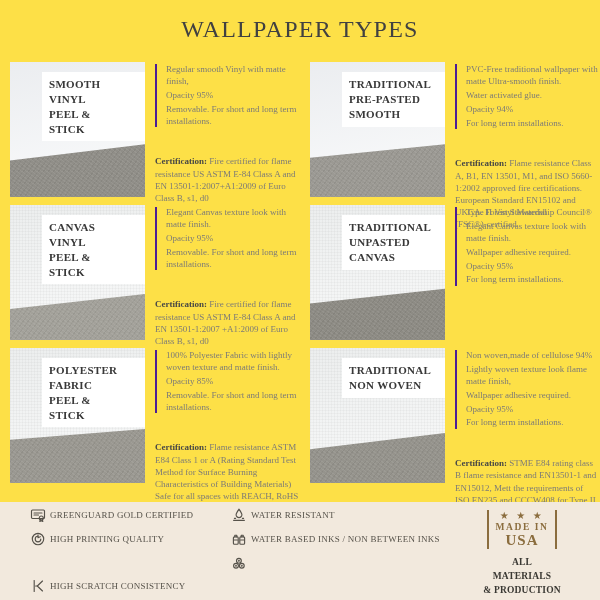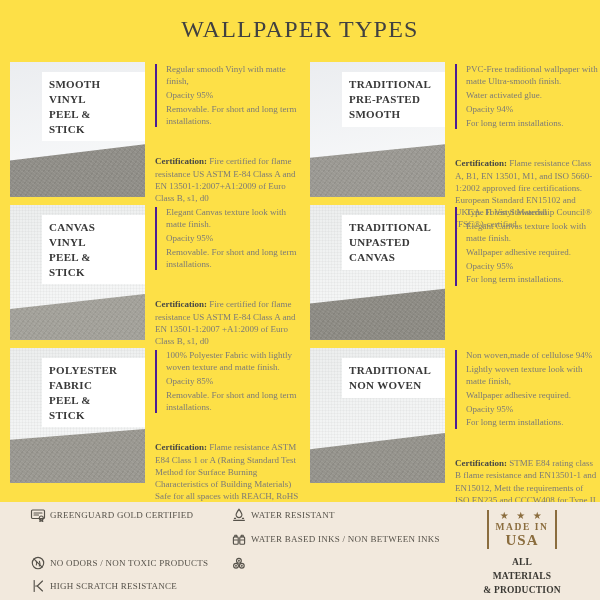--- a/index.html
+++ b/index.html
@@ -142,57 +142,57 @@
 
   <div class="panel-img p5 tex" style="left:310px;top:348px;">
     <div class="wall"></div>
     <div class="floor"></div>
     <div class="chip">TRADITIONAL
 NON WOVEN</div>
   </div>
   <div class="text-col" style="left:455px;top:350px;">
     <div class="desc">
       <div class="dl">Non woven,made of cellulose 94%</div>
-      <div class="dl">Lightly woven texture look with matte finish,</div>
+      <div class="dl">Lightly woven texture look flame matte finish,</div>
       <div class="dl">Wallpaper adhesive required.</div>
       <div class="dl">Opacity 95%</div>
       <div class="dl">For long term installations.</div>
     </div>
     <div class="cert"><b>Certification:</b> <span>STME E84 rating class B flame resistance and EN13501-1 and EN15012, Mett the requirements of ISO EN235 and CCCW408 for Type II</span></div>
   </div>
 
   <div class="footer">
 
     <div class="feat" style="left:30px;top:5px;">
       <svg width="16" height="16" viewBox="0 0 16 16">
         <rect x="1.5" y="3" width="13" height="8.5" rx="1"></rect>
         <path d="M4 6h8 M4 8h4.5"></path>
         <circle cx="11.3" cy="11" r="2"></circle>
         <path d="M10.3 12.6l-.5 1.9 1.5-.8 1.5.8-.5-1.9"></path>
       </svg>
       <span>GREENGUARD GOLD CERTIFIED</span>
     </div>
 
-
-    <div class="feat" style="left:30px;top:53px;">
+    <div class="feat" style="left:30px;top:29px;">
       <svg width="16" height="16" viewBox="0 0 16 16">
         <circle cx="8" cy="8" r="5.7"></circle>
-        <path d="M3.9 3.9l8.2 8.2"></path>
-        <path d="M6.3 10c.6-1.2.6-2.4 0-3.6 M9.3 11c.8-1.6.8-3.2.2-4.6"></path>
-      </svg>
-      <span>NO ODORS / NON TOXIC PRODUCTS</span>
-    </div>
+        <path d="M10.8 8a2.8 2.8 0 1 1-2.8-2.8"></path>
+        <path d="M8 3.8v2.9l2.3-1"></path>
+      </svg>
+      <span>HIGH PRINTING QUALITY</span>
+    </div>
+
 
     <div class="feat" style="left:30px;top:76px;">
       <svg width="16" height="16" viewBox="0 0 16 16">
         <path d="M4.2 2.5v11"></path>
         <path d="M12.5 3L7.3 8l5.2 5"></path>
         <path d="M7.3 8H5.6"></path>
       </svg>
-      <span>HIGH SCRATCH RESISTANCE</span>
+      <span>HIGH SCRATCH CONSISTENCY</span>
     </div>
 
     <div class="feat" style="left:231px;top:5px;">
       <svg width="16" height="16" viewBox="0 0 16 16">
         <path d="M8 2.2c1.8 2.5 2.9 4 2.9 5.5a2.9 2.9 0 1 1-5.8 0C5.1 6.2 6.2 4.7 8 2.2z"></path>
         <path d="M2.6 13.3h10.8 M3.4 11.3h1.2 M11.4 11.3h1.2"></path>
       </svg>
       <span>WATER RESISTANT</span>
     </div>
 

